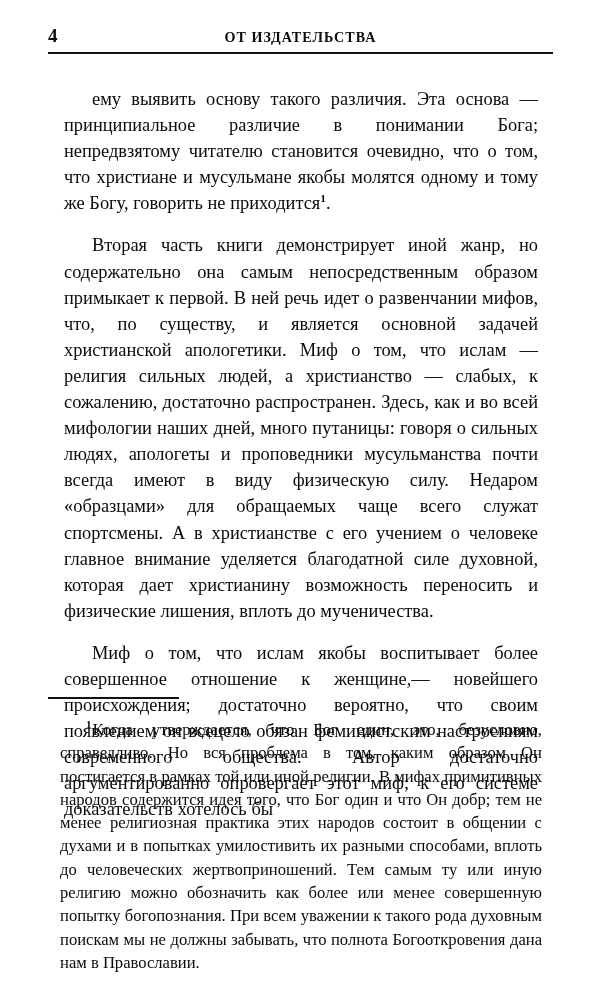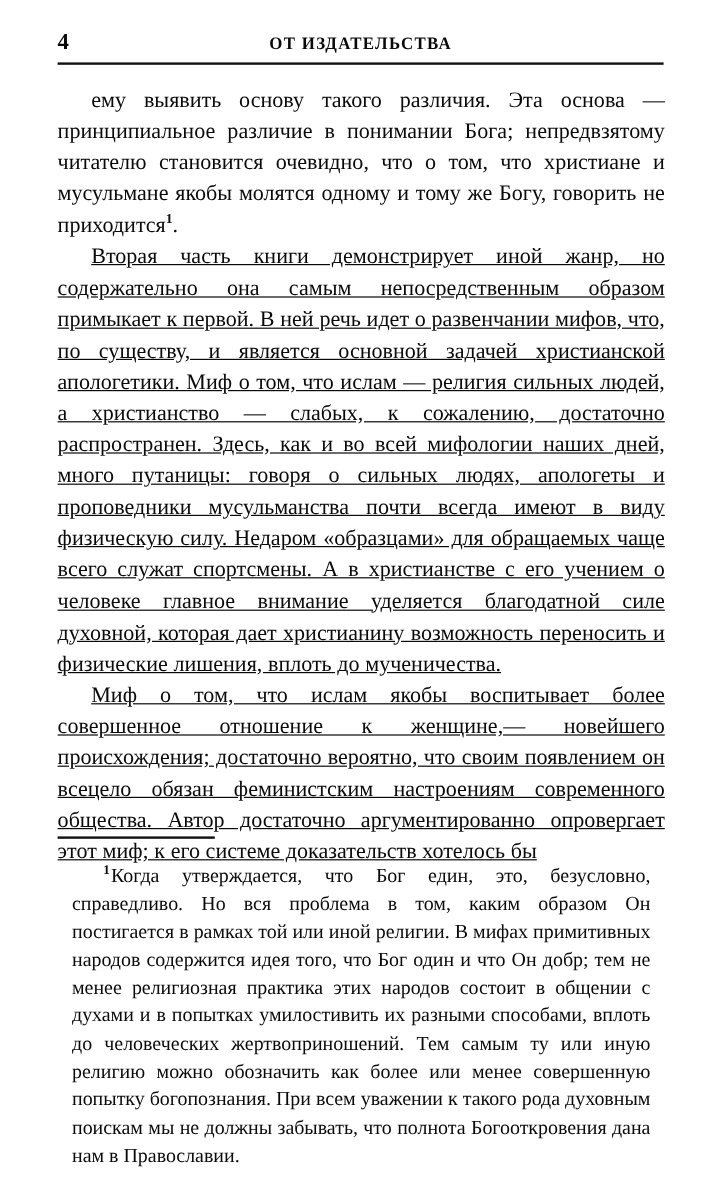--- a/index.html
+++ b/index.html
@@ -64,32 +64,31 @@
   }
 
   
   .body-block {
     position: absolute;
     left: 48px;
     top: 70px;
     width: 506px;
   }
   p.para {
-    margin: 0;
+    margin: 16px;
     text-align: justify;
     text-justify: inter-word;
     font-size: 18.4px;
     line-height: 26.1px;
     text-indent: 28px;
     hyphens: manual;
     word-spacing: 0.1px;
   }
   p.para + p.para {
     margin-top: 0px;
-    text-decoration: underline;
   }
   sup.fn-mark {
     font-size: 0.62em;
     vertical-align: super;
     line-height: 0;
     font-weight: 700;
   }
 
   
   .footnote-rule {

